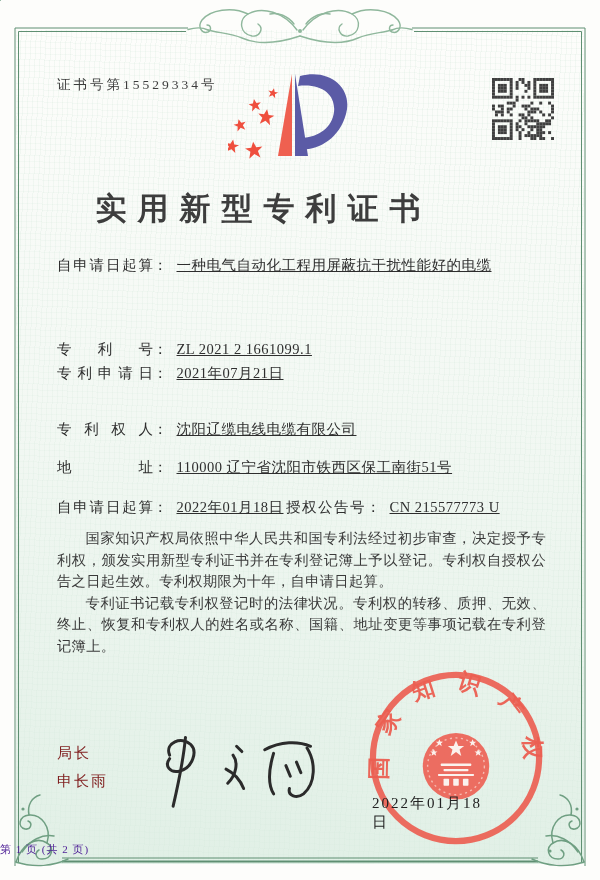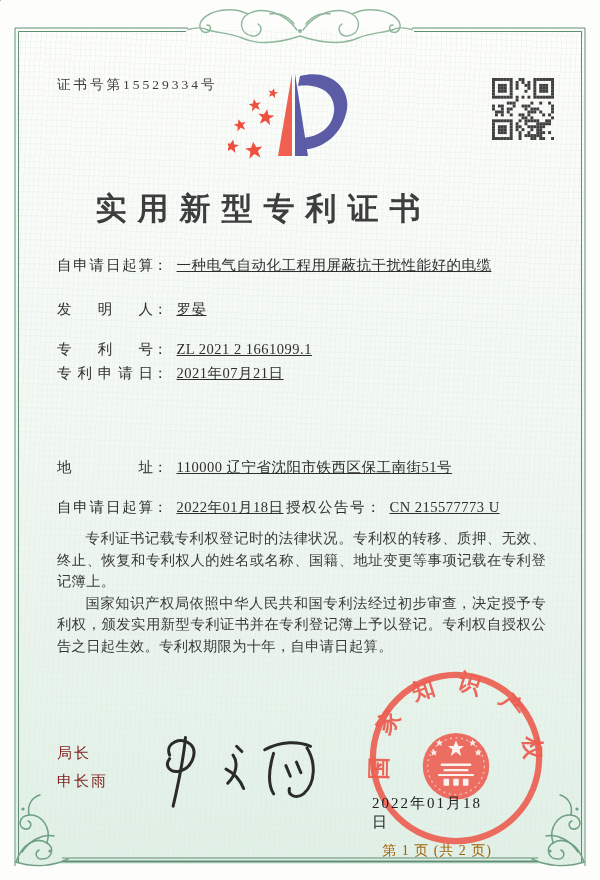--- a/index.html
+++ b/index.html
@@ -39,22 +39,22 @@
                text-align:justify;color:#3a3a3a;letter-spacing:0.3px;}
 
   .signer{position:absolute;left:57px;top:744px;font-size:15px;color:#7f1d1d;}
   .signer div{margin-bottom:9px;letter-spacing:2px;}
   .signature{position:absolute;left:152px;top:728px;}
 
   .seal{position:absolute;left:366px;top:668px;width:180px;height:180px;z-index:2;}
   .seal-date{position:absolute;left:372px;top:794px;z-index:3;font-size:15px;
              letter-spacing:2px;color:#222;}
 
-  .footer{position:absolute;left:0;top:842px;width:100%;text-align:right;
-          font-size:14px;color:#a16207;letter-spacing:1px;z-index:3;}
+  .footer{position:absolute;left:0;top:842px;width:100%;text-align:left;
+          font-size:11px;color:#4c1d95;letter-spacing:1px;z-index:3;}
 </style>
 </head>
 <body>
 
 <div class="page">
 
   <svg class="frame-svg" width="600" height="880" viewBox="0 0 600 880">
     <g stroke="#5f8f72" stroke-width="1" fill="none">
 
       <line x1="15" y1="28" x2="15" y2="866"></line>
@@ -331,42 +331,42 @@
             <rect x="20" y="20" width="1" height="1"></rect>
           </g>
         </svg>
     </div>
 
     <h1 class="title">实用新型专利证书</h1>
 
     <div class="row" style="top:256px">
       <span class="lbl">自申请日起算</span><span class="colon">：</span><span class="val">一种电气自动化工程用屏蔽抗干扰性能好的电缆</span>
     </div>
-    <div class="row" style="top:300px">
-      <span class="lbl">发明人</span><span class="colon">：</span><span class="val">罗晏</span>
-    </div>
     <div class="row" style="top:340px">
       <span class="lbl">专利号</span><span class="colon">：</span><span class="val">ZL 2021 2 1661099.1</span>
     </div>
     <div class="row" style="top:364px">
       <span class="lbl">专利申请日</span><span class="colon">：</span><span class="val">2021年07月21日</span>
+    </div>
+    <div class="row" style="top:420px">
+      <span class="lbl">专利权人</span><span class="colon">：</span><span class="val">沈阳辽缆电线电缆有限公司</span>
     </div>
     <div class="row" style="top:458px">
       <span class="lbl">地址</span><span class="colon">：</span><span class="val">110000 辽宁省沈阳市铁西区保工南街51号</span>
     </div>
     <div class="row" style="top:498px">
       <span class="lbl">自申请日起算</span><span class="colon">：</span><span class="val">2022年01月18日</span>
       <span class="pair2">
         <span class="lbl2">授权公告号</span><span class="colon">：</span><span class="val">CN 215577773 U</span>
       </span>
     </div>
 
     <div class="body-text">
+      <p>国家知识产权局依照中华人民共和国专利法经过初步审查，决定授予专利权，颁发实用新型专利证书并在专利登记簿上予以登记。专利权自授权公告之日起生效。专利权期限为十年，自申请日起算。</p>
       <p>专利证书记载专利权登记时的法律状况。专利权的转移、质押、无效、终止、恢复和专利权人的姓名或名称、国籍、地址变更等事项记载在专利登记簿上。</p>
-      <p>国家知识产权局依照中华人民共和国专利法经过初步审查，决定授予专利权，颁发实用新型专利证书并在专利登记簿上予以登记。专利权自授权公告之日起生效。专利权期限为十年，自申请日起算。</p>
     </div>
 
     <div class="signer">
       <div>局长</div>
       <div>申长雨</div>
     </div>
 
     <div class="signature">
       <svg width="185" height="85" viewBox="0 0 210 95">
         <g stroke="#2b2b2b" stroke-width="3.4" fill="none" stroke-linecap="round" stroke-linejoin="round">

